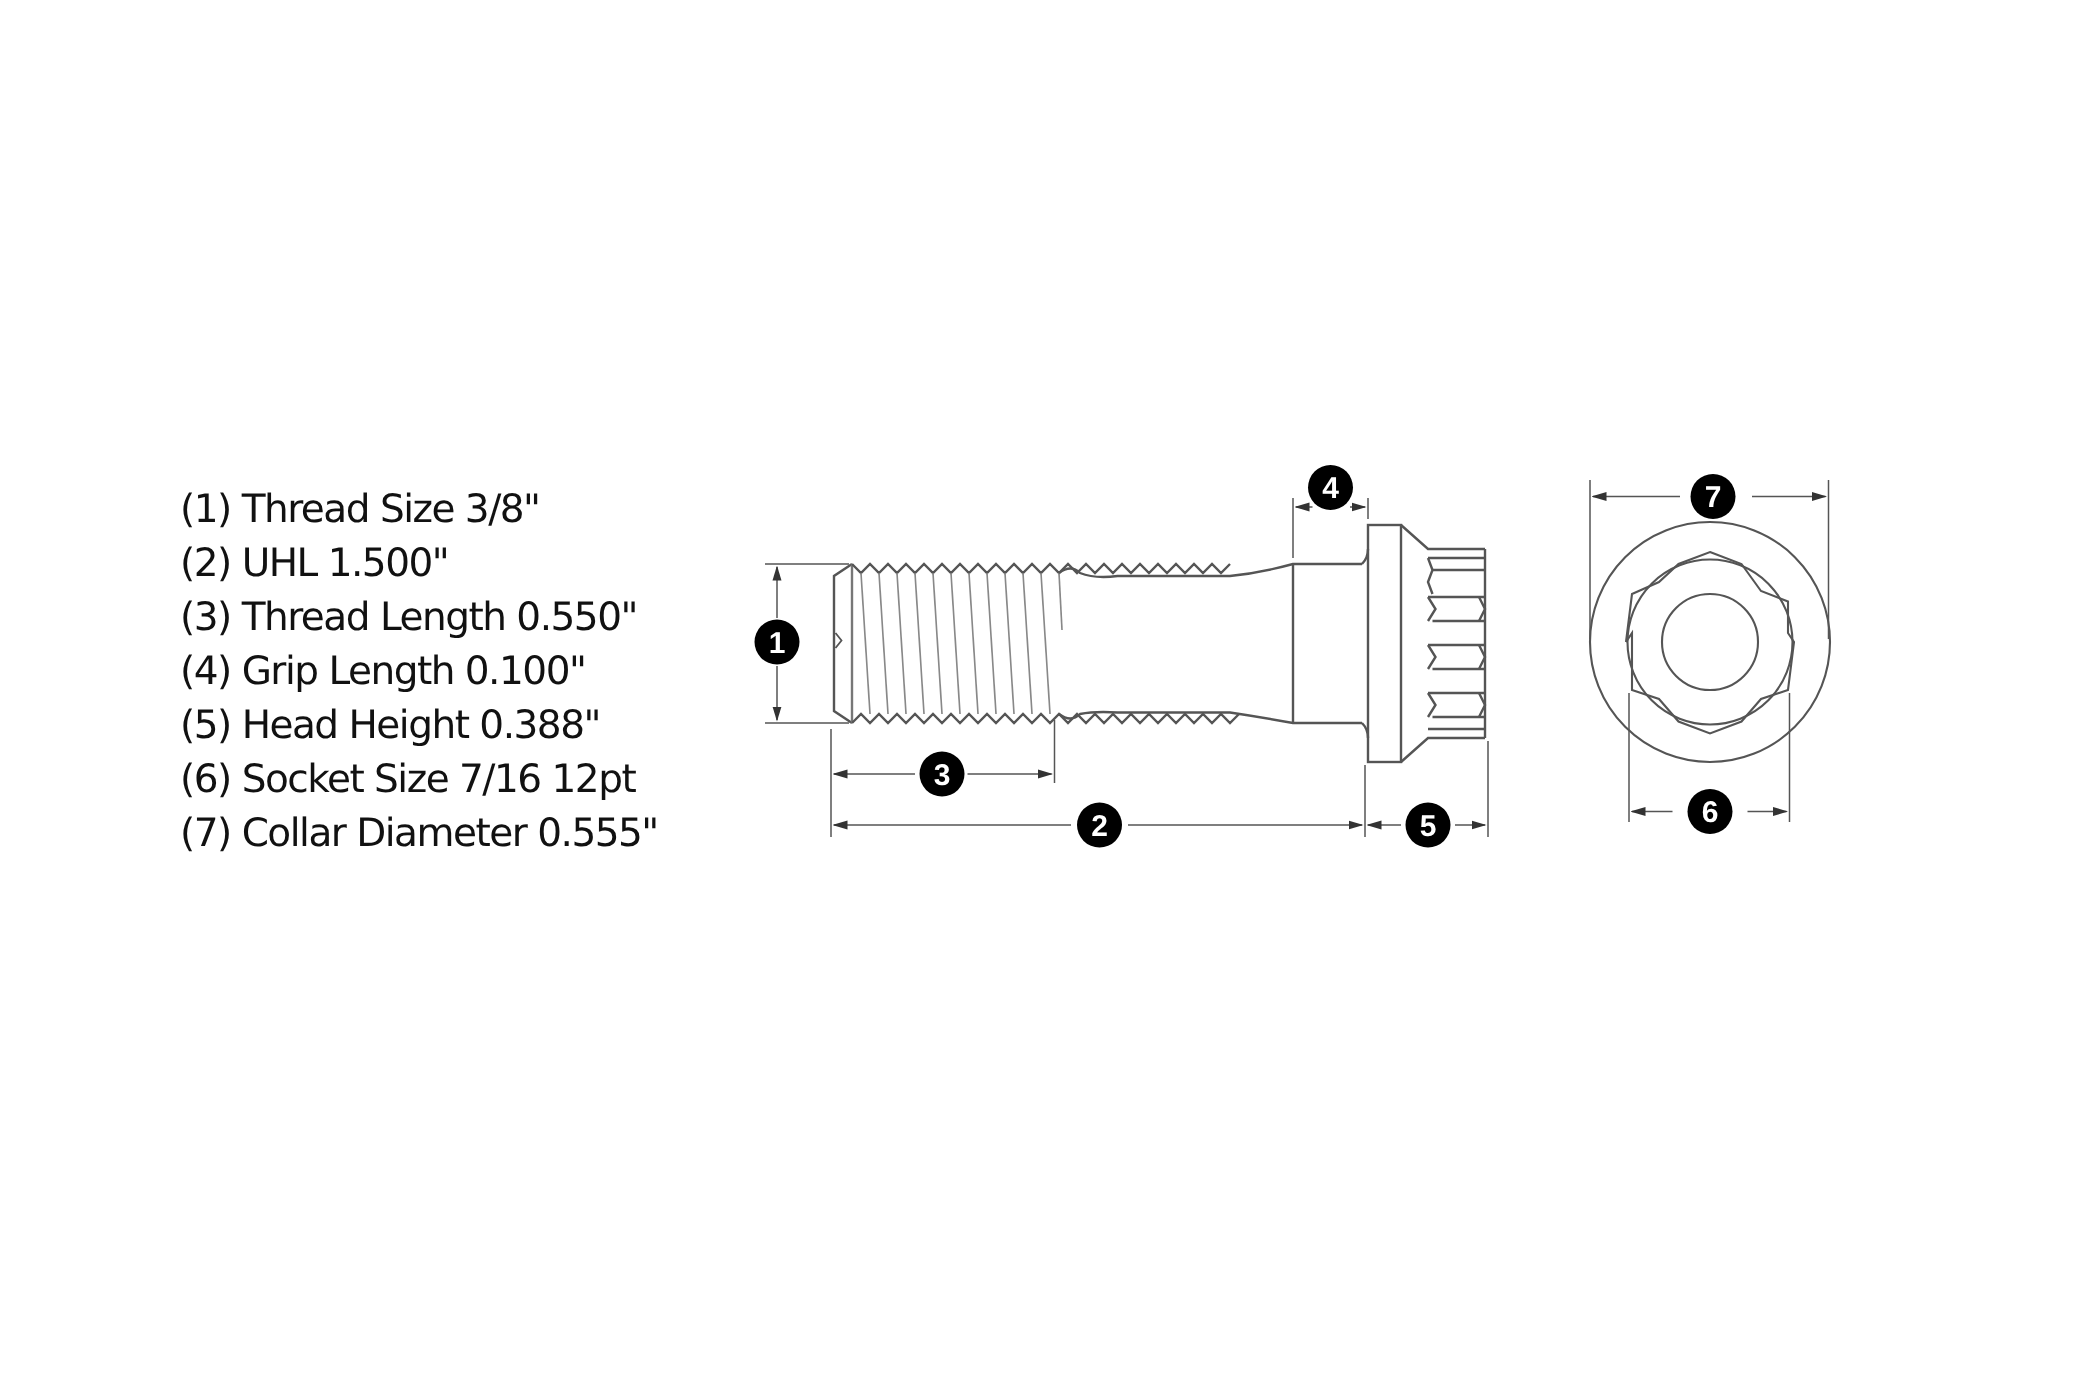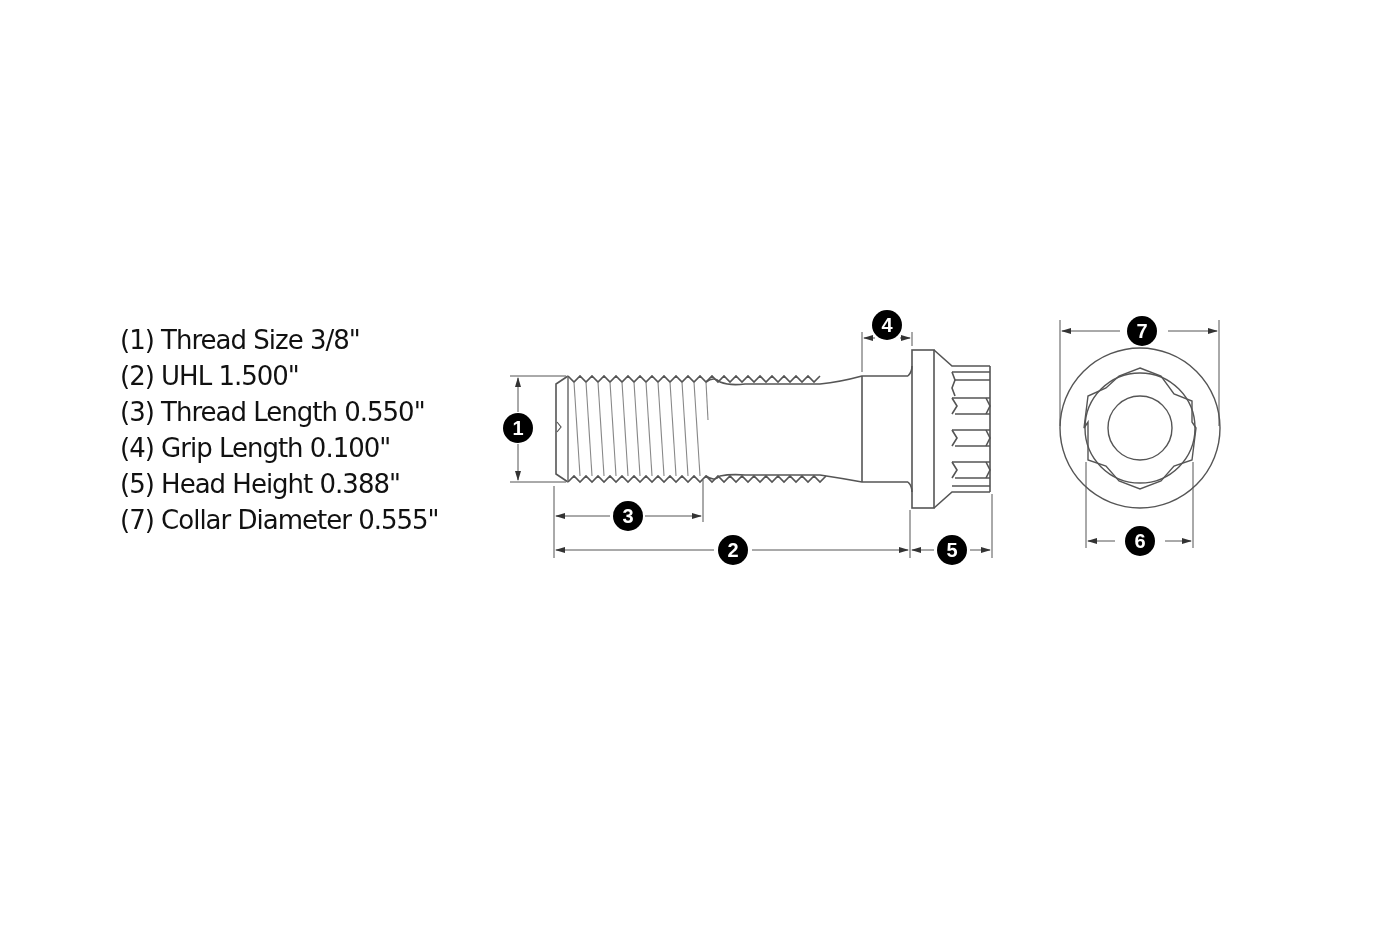--- a/index.html
+++ b/index.html
@@ -11,20 +11,21 @@
 </style>
 </head>
 <body>
 
 <ul class="specs">
   <li>(1) Thread Size 3/8"</li>
   <li>(2) UHL 1.500"</li>
   <li>(3) Thread Length 0.550"</li>
   <li>(4) Grip Length 0.100"</li>
   <li>(5) Head Height 0.388"</li>
+  <li>(6) Socket Size 7/16 12pt</li>
   <li>(7) Collar Diameter 0.555"</li>
 </ul>
 
 <svg class="drawing" width="1400" height="930" viewBox="0 0 1400 930">
   <defs>
     <marker id="arr" markerWidth="10" markerHeight="8" refX="9" refY="4" orient="auto" markerUnits="userSpaceOnUse">
       <path d="M0,1 L10,4 L0,7 Z" fill="#333"></path>
     </marker>
   </defs>
 

